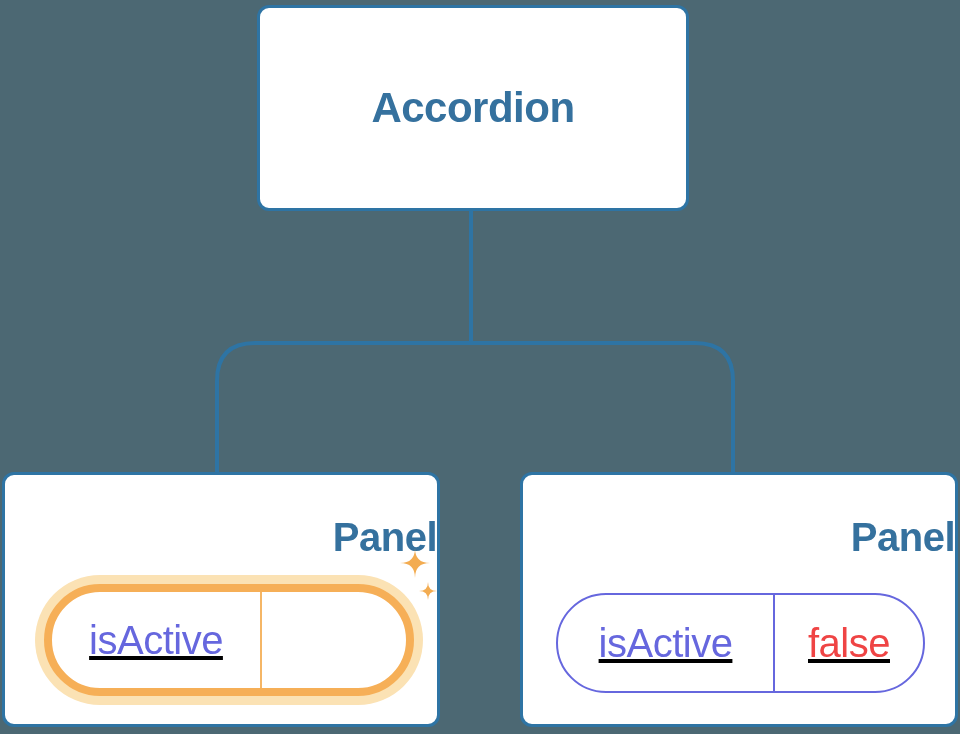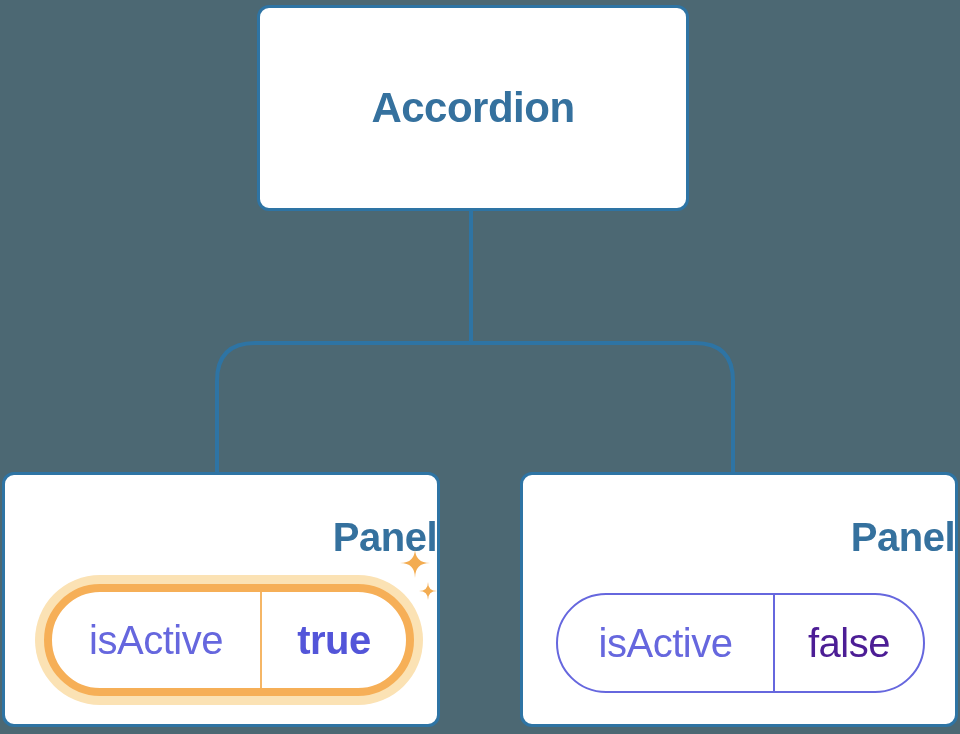--- a/index.html
+++ b/index.html
@@ -44,20 +44,21 @@
     letter-spacing: -0.5px;
   }
 
   .pill {
     position: absolute;
     background: #ffffff;
     box-sizing: border-box;
     display: flex;
     align-items: stretch;
     overflow: hidden;
+    text-decoration: underline;
   }
   .pill-active {
     left: 39px; top: 109px; width: 370px; height: 112px;
     border: 8px solid #F6AF57;
     border-radius: 60px;
     box-shadow: 0 0 0 9px #FBE2B4;
   }
   .pill-inactive {
     left: 33px; top: 118px; width: 369px; height: 100px;
     border: 2px solid #6667DE;
@@ -75,21 +76,21 @@
   .pill-active .cell-value {
     flex: 1;
     color: #5355D9; font-weight: 700;
   }
   .pill-inactive .cell-key {
     width: 215px; border-right: 2px solid #6667DE;
     color: #6667DE; font-weight: 400;
   }
   .pill-inactive .cell-value {
     flex: 1;
-    color: #4c1d95; font-weight: 400;
+    color: #ef4444; font-weight: 400;
   }
 
   .sparkles {
     position: absolute;
     left: 386px; top: 66px;
     width: 60px; height: 62px;
     z-index: 3;
     pointer-events: none;
   }
 </style>
@@ -105,21 +106,20 @@
 
   <div class="node node-root">
     <span class="root-label">Accordion</span>
   </div>
 
   <div class="node node-panel node-panel-left">
     <div class="panel-title">Panel</div>
 
     <div class="pill pill-active">
       <div class="cell cell-key">isActive</div>
-      <div class="cell cell-value">true</div>
     </div>
 
     <svg class="sparkles" viewBox="0 0 60 62" xmlns="http://www.w3.org/2000/svg">
       <path d="M24 7 Q24 22 39 22 Q24 22 24 37 Q24 22 9 22 Q24 22 24 7 Z" fill="#F3AC51"></path>
       <path d="M37 41 Q37 50 46 50 Q37 50 37 59 Q37 50 28 50 Q37 50 37 41 Z" fill="#F3AC51"></path>
     </svg>
   </div>
 
   <div class="node node-panel node-panel-right">
     <div class="panel-title">Panel</div>

